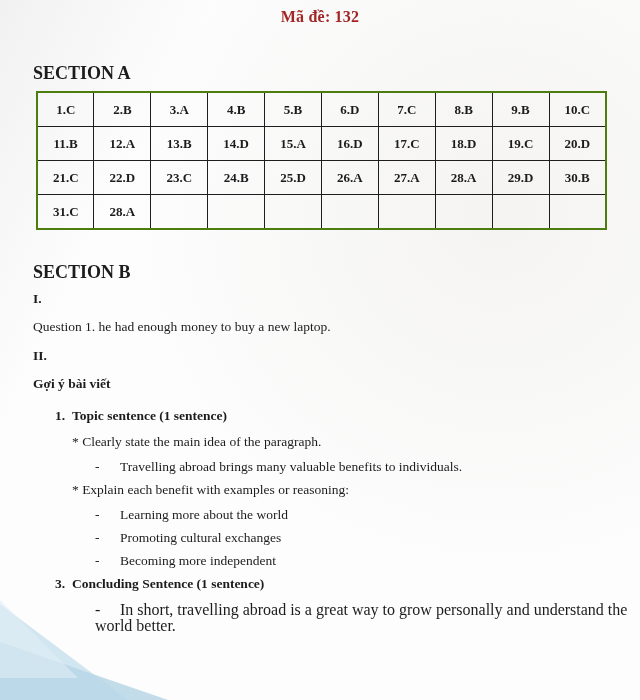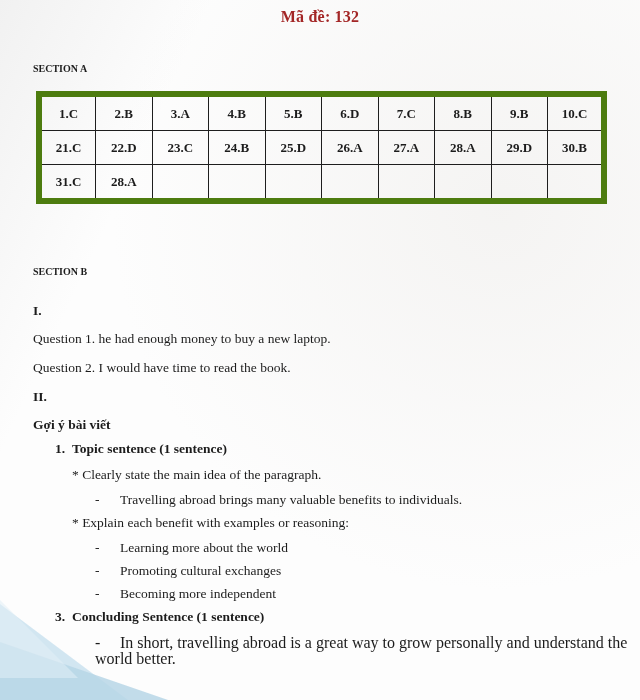--- a/index.html
+++ b/index.html
@@ -17,40 +17,40 @@
   }
   .corner-tri { position:absolute; pointer-events:none; }
   .tri-1 { left:0; bottom:0; width:128px; height:96px; clip-path:polygon(0 0,100% 100%,0 100%); opacity:.9; }
   .tri-2 { left:0; bottom:0; width:168px; height:58px; clip-path:polygon(0 0,100% 100%,0 100%); opacity:.85; }
   .tri-3 { left:0; bottom:22px; width:78px; height:78px; clip-path:polygon(0 0,100% 100%,0 100%); opacity:.55; }
 
   .title {
     position:absolute; top:8px; left:0; right:0; text-align:center;
     font-weight:bold; font-size:16px; letter-spacing:.2px;
   }
-  .heading { font-weight:bold; font-size:10px; }
+  .heading { font-weight:bold; font-size:18px; }
   .section-a-heading { position:absolute; top:63px; left:33px; }
 
   table.answers {
     position:absolute; top:91px; left:36px; width:571px;
     border-collapse:collapse; table-layout:fixed;
-    border:6px solid #4d7c0f;
+    border:2px solid #4d7c0f;
   }
   table.answers td {
     border:1.5px solid #1e1e1e; height:33px;
     text-align:center; vertical-align:middle;
     font-weight:bold; font-size:13px; padding:0;
   }
 
   .section-b { position:absolute; top:264px; left:33px; width:601px; font-size:13.5px; }
   .line { line-height:16px; }
-  .sb-heading   { margin-bottom:23px; }
+  .sb-heading   { margin-bottom:11px; }
   .part-label   { font-weight:bold; margin-bottom:12px; }
   .q-line       { margin-bottom:13px; }
-  .subheading   { font-weight:bold; margin-bottom:8px; }
+  .subheading   { font-weight:bold; margin-bottom:16px; }
   .num-line     { font-weight:bold; padding-left:22px; margin-bottom:10px; }
   .num-line .num { display:inline-block; width:17px; }
   .star-line    { padding-left:39px; margin-bottom:9px; }
   .bullet-line  { padding-left:62px; margin-bottom:7px; }
   .bullet-line .dash { display:inline-block; width:25px; }
   .bullet-small { font-size:16px; }
 </style>
 </head>
 <body>
 
@@ -72,20 +72,32 @@
           <td>3.A</td>
           <td>4.B</td>
           <td>5.B</td>
           <td>6.D</td>
           <td>7.C</td>
           <td>8.B</td>
           <td>9.B</td>
           <td>10.C</td>
         </tr>
         <tr>
+          <td>11.B</td>
+          <td>12.A</td>
+          <td>13.B</td>
+          <td>14.D</td>
+          <td>15.A</td>
+          <td>16.D</td>
+          <td>17.C</td>
+          <td>18.D</td>
+          <td>19.C</td>
+          <td>20.D</td>
+        </tr>
+        <tr>
           <td>21.C</td>
           <td>22.D</td>
           <td>23.C</td>
           <td>24.B</td>
           <td>25.D</td>
           <td>26.A</td>
           <td>27.A</td>
           <td>28.A</td>
           <td>29.D</td>
           <td>30.B</td>
@@ -103,21 +115,20 @@
           <td></td>
         </tr>
       </tbody>
   </table>
 
   <div class="section-b">
     <div class="line heading sb-heading">SECTION B</div>
     <div class="line part-label">I.</div>
     <div>
         <div class="line q-line">Question 1. he had enough money to buy a new laptop.</div>
-        <div class="line q-line">Question 2. I would have time to read the book.</div>
       </div>
     <div class="line part-label">II.</div>
     <div class="line subheading">Gợi ý bài viết</div>
     <div>
         <div class="line num-line"><span class="num">1.</span><span>Topic sentence (1 sentence)</span></div>
         <div class="line star-line">* Clearly state the main idea of the paragraph.</div>
         <div class="line bullet-line"><span class="dash">-</span><span>Travelling abroad brings many valuable benefits to individuals.</span></div>
         <div class="line star-line">* Explain each benefit with examples or reasoning:</div>
         <div class="line bullet-line"><span class="dash">-</span><span>Learning more about the world</span></div>
         <div class="line bullet-line"><span class="dash">-</span><span>Promoting cultural exchanges</span></div>

